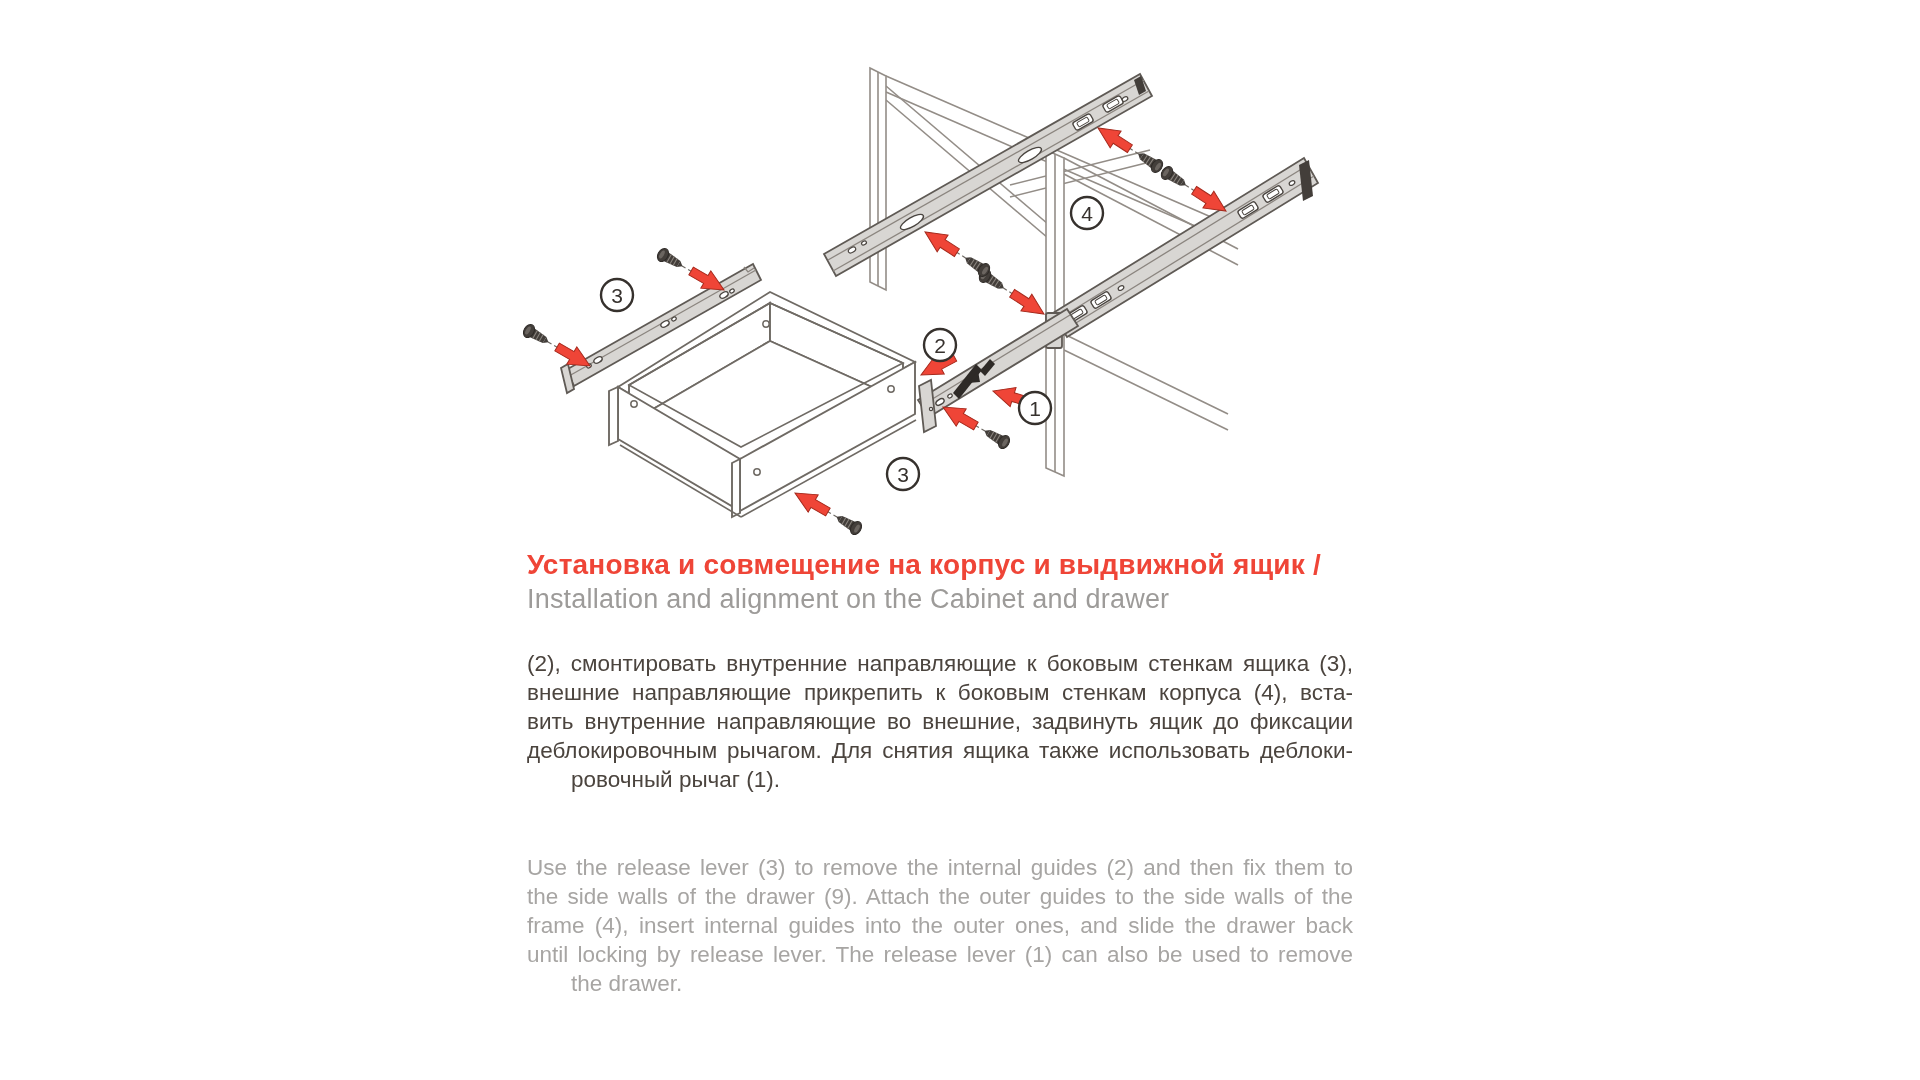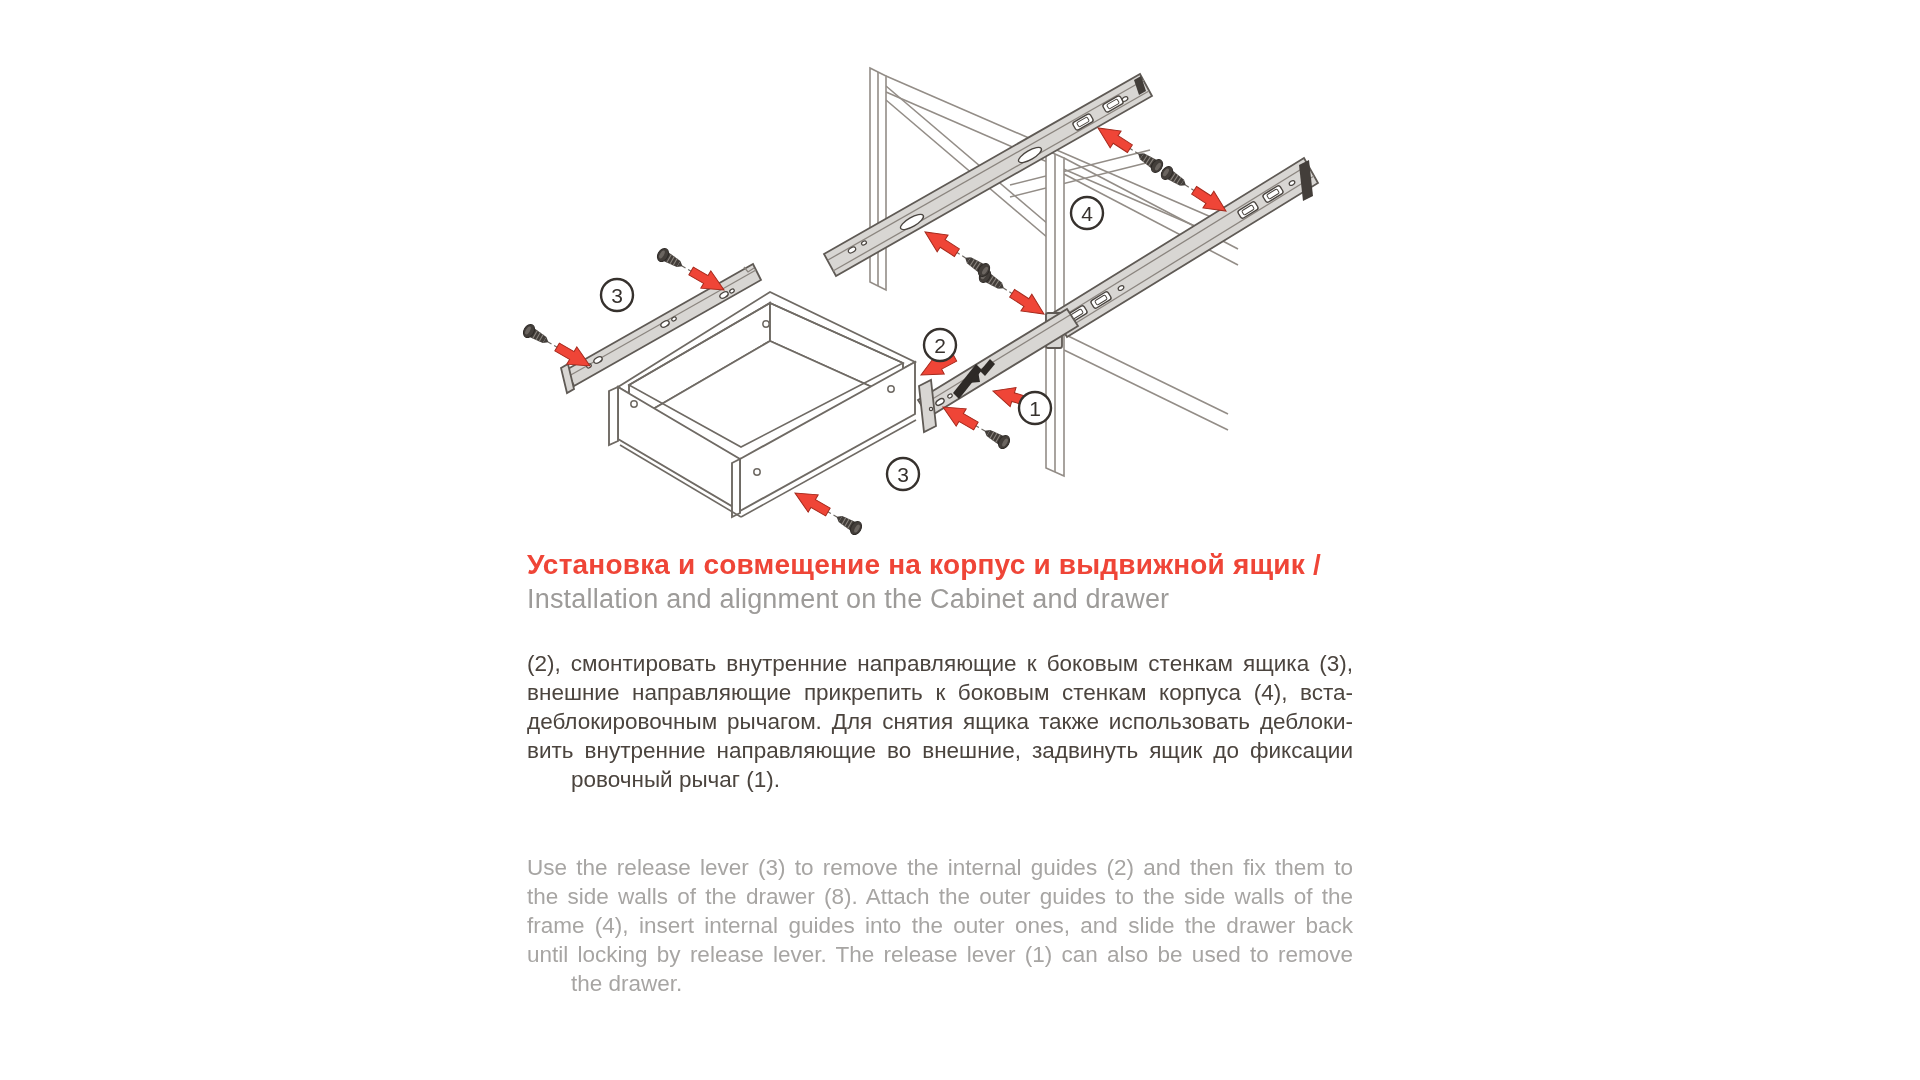--- a/index.html
+++ b/index.html
@@ -197,25 +197,25 @@
       <text x="903" y="481.5">3</text>
     </g>
   </svg>
 
   <div class="title-ru">Установка и совмещение на корпус и выдвижной ящик /</div>
   <div class="title-en">Installation and alignment on the Cabinet and drawer</div>
 
   <div class="para para-ru">
       <div class="tline">(2), смонтировать внутренние направляющие к боковым стенкам ящика (3),</div>
       <div class="tline">внешние направляющие прикрепить к боковым стенкам корпуса (4), вста-</div>
+      <div class="tline">вить внутренние направляющие во внешние, задвинуть ящик до фиксации</div>
       <div class="tline">деблокировочным рычагом. Для снятия ящика также использовать деблоки-</div>
-      <div class="tline">вить внутренние направляющие во внешние, задвинуть ящик до фиксации</div>
       <div class="tline">ровочный рычаг (1).</div>
     </div>
   <div class="para para-en">
       <div class="tline">Use the release lever (3) to remove the internal guides (2) and then fix them to</div>
-      <div class="tline">the side walls of the drawer (8). Attach the outer guides to the side walls of the</div>
+      <div class="tline">the side walls of the drawer (9). Attach the outer guides to the side walls of the</div>
       <div class="tline">frame (4), insert internal guides into the outer ones, and slide the drawer back</div>
       <div class="tline">until locking by release lever. The release lever (1) can also be used to remove</div>
       <div class="tline">the drawer.</div>
     </div>
 
 </div>
 
 </body></html>

